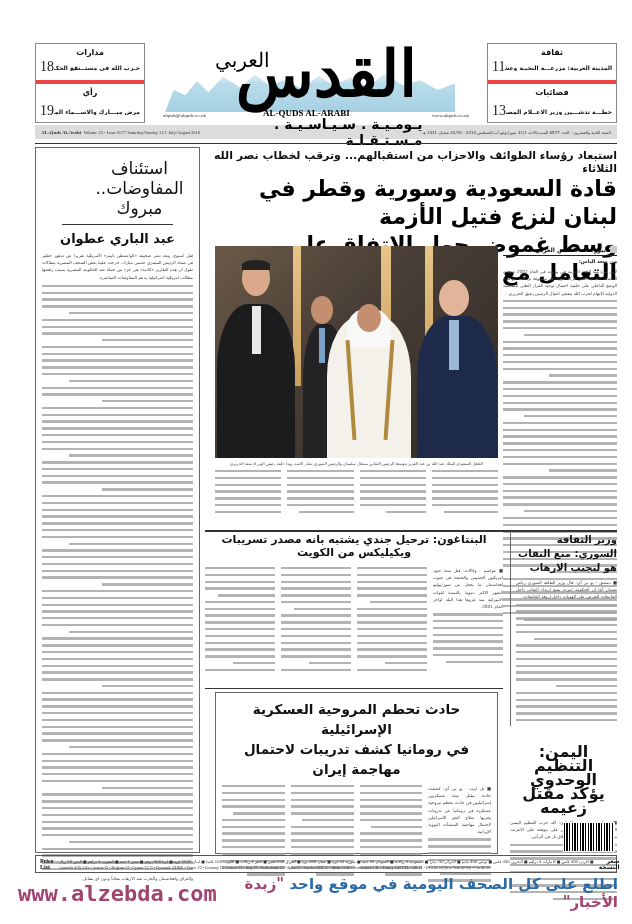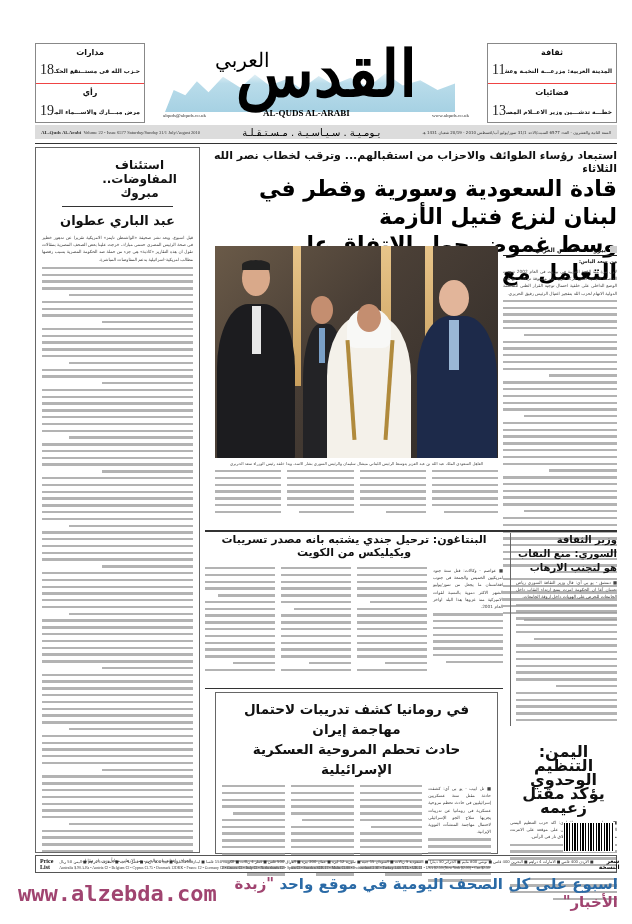--- a/index.html
+++ b/index.html
@@ -5,48 +5,48 @@
   * { box-sizing: border-box; margin: 0; padding: 0; }
   html, body { width: 632px; height: 924px; background: #ffffff; overflow: hidden; }
   body { font-family: "DejaVu Sans", sans-serif; color: #111; position: relative; }
 
   .page { position: absolute; left: 0; top: 0; width: 632px; height: 924px; background: #fff; }
 
   
   .teaser-box { position: absolute; top: 43px; width: 110px; height: 80px; border: 1px solid #888; background: #fff; }
   .teaser-box.left { left: 35px; }
   .teaser-box.right { left: 487px; width: 130px; }
-  .teaser { height: 40px; border-bottom: 1px solid #ef4444; position: relative; direction: rtl; text-align: center; }
+  .teaser { height: 40px; border-bottom: 4px solid #ef4444; position: relative; direction: rtl; text-align: center; }
   .teaser:last-child { border-bottom: none; }
   .teaser .cat { font-family: "DejaVu Sans", sans-serif; font-size: 8px; font-weight: bold; padding-top: 4px; }
   .teaser .line { position: absolute; bottom: 5px; left: 4px; right: 4px; display: flex; justify-content: space-between; align-items: center; }
   .teaser .ttl { font-size: 6px; font-weight: bold; white-space: nowrap; overflow: hidden; }
   .teaser .num { font-family: "Liberation Serif", serif; font-size: 14px; color: #222; }
 
   .logo-area { position: absolute; left: 155px; top: 40px; width: 322px; height: 85px; }
   .logo-sky { position: absolute; left: 10px; top: 28px; width: 290px; height: 44px;
     background: linear-gradient(180deg, rgba(186,222,236,0) 0%, #b9dcea 35%, #a6d1e3 100%); 
     clip-path: polygon(0 100%, 3% 50%, 7% 62%, 11% 30%, 15% 55%, 20% 20%, 26% 45%, 31% 15%, 36% 40%, 42% 25%, 47% 48%, 53% 18%, 58% 38%, 64% 22%, 70% 44%, 76% 12%, 82% 40%, 88% 28%, 94% 50%, 100% 35%, 100% 100%); }
   .logo-main { position: absolute; right: 60px; top: -4px; font-family: "DejaVu Serif", serif; font-size: 64px; font-weight: bold; direction: rtl; color: #000; letter-spacing: -2px; }
   .logo-sub { position: absolute; left: 60px; top: 8px; font-family: Liberation Serif, serif; font-size: 20px; direction: rtl; color: #000; }
   .logo-latin { position: absolute; left: 108px; top: 68px; font-family: "Liberation Serif", serif; font-size: 9px; font-weight: bold; color: #000; }
   .logo-email { position: absolute; left: 8px; top: 73px; font-family: "Liberation Serif", serif; font-size: 5px; color: #333; }
   .logo-web { position: absolute; right: 8px; top: 73px; font-family: "Liberation Serif", serif; font-size: 5px; color: #333; }
 
   .dateline { position: absolute; left: 35px; top: 125px; width: 582px; height: 14px; background: #dcdcdc;
     display: flex; align-items: center; justify-content: space-between; padding: 0 6px; }
   .dateline .en { font-family: "Liberation Serif", serif; font-size: 4.5px; color: #333; white-space: nowrap; }
   .dateline .en b { font-size: 5px; }
-  .dateline .slogan { font-size: 10px; font-weight: normal; direction: rtl; color: #000; letter-spacing: 1px; }
+  .dateline .slogan { font-size: 14px; font-weight: bold; direction: rtl; color: #000; letter-spacing: 1px; }
   .dateline .ar { font-size: 4px; direction: rtl; color: #333; white-space: nowrap; }
   .rule-top { position: absolute; left: 35px; top: 143px; width: 582px; height: 1px; background: #333; }
 
   
   .col-left { position: absolute; left: 35px; top: 147px; width: 165px; height: 706px; border: 1px solid #666; direction: rtl; padding: 6px 6px; }
-  .op-title { font-size: 12px; font-weight: bold; text-align: center; padding-top: 4px; margin-left: 44px; }
+  .op-title { font-size: 17px; font-weight: normal; text-align: center; padding-top: 4px; margin-left: 44px; }
   .op-rule { height: 1px; background: #333; margin: 6px 20px; }
   .op-author { font-size: 13px; font-weight: bold; text-align: center; margin-bottom: 6px; }
 
   .body-text { font-size: 4.3px; line-height: 7.2px; color: #444; text-align: justify; direction: rtl; }
 
   
   .lines { width: 100%; }
   .lines .ln { height: 2.4px; background: #9a9a9a; margin: 0 0 4.4px 0; opacity: 0.75; }
   .lines .ln.short { width: 60%; margin-left: auto; }
   .lines .ln.mid { width: 82%; margin-left: auto; }
@@ -483,22 +483,22 @@
         <div class="ln"></div>
         <div class="ln"></div>
         <div class="ln"></div>
         <div class="ln"></div>
       </div>
   </div>
 
   <div class="hr-thick" style="left:205px; top:688px; width:298px; height:1px;"></div>
 
   <div class="israel-box">
+    <div class="israel-head">حادث تحطم المروحية العسكرية الإسرائيلية</div>
     <div class="israel-head">في رومانيا كشف تدريبات لاحتمال مهاجمة إيران</div>
-    <div class="israel-head">حادث تحطم المروحية العسكرية الإسرائيلية</div>
     <div class="israel-cols">
       <div class="c">
         <div class="body-text" style="margin-bottom:3px;">■ تل ابيب - يو بي آي: كشفت حادثة مقتل ستة عسكريين إسرائيليين في حادث تحطم مروحية عسكرية في رومانيا عن تدريبات يجريها سلاح الجو الإسرائيلي لاحتمال مهاجمة المنشآت النووية الإيرانية.</div>
         <div class="lines">
             <div class="ln"></div>
             <div class="ln"></div>
             <div class="ln"></div>
             <div class="ln"></div>
             <div class="ln"></div>
             <div class="ln mid"></div>
@@ -578,16 +578,16 @@
     <div class="price-label" style="width:22px;">Price List</div>
     <div class="price-text">
       <div class="ar-row">■ الاردن 400 فلس ■ الامارات 4 دراهم ■ البحرين 400 فلس ■ تونس 800 مليم ■ الجزائر 30 دينارا ■ السعودية 3 ريالات ■ السودان 15 جنيه ■ سورية 12 ليرة ■ عمان 200 بيزة ■ العراق 500 فلس ■ قطر 4 ريالات ■ الكويت 150 فلسا ■ لبنان 1500 ليرة ■ ليبيا 500 درهم ■ مصر 1 جنيه ■ المغرب 5 دراهم ■ اليمن 50 ريال</div>
       <div class="en-row">Australia $.90 A.Rs • Austria €2 • Belgium €2 • Cyprus €1.75 • Denmark 12DKK • France €2 • Germany €2 • Greece €2 • Italy €2 • Netherlands €2 • Spain €2 • Sweden SEK 17 • Malta €1.80 • Switzerland 3 SF • Turkey 1.60 YTL • UK £1 • USA $2.50 (New York $2.00) • Can $2.50</div>
     </div>
     <div class="price-ar-label" style="width:20px;">سعر النسخة</div>
   </div>
 
   <div class="banner">
     <span class="url">www.alzebda.com</span>
-    <span class="slogan"><span>اسبوع على كل الصحف اليومية في موقع واحد</span> <span class="q">"زبدة الأخبار"</span></span>
+    <span class="slogan"><span>اطلع على كل الصحف اليومية في موقع واحد</span> <span class="q">"زبدة الأخبار"</span></span>
   </div>
 
 </div>
 
 </body></html>

